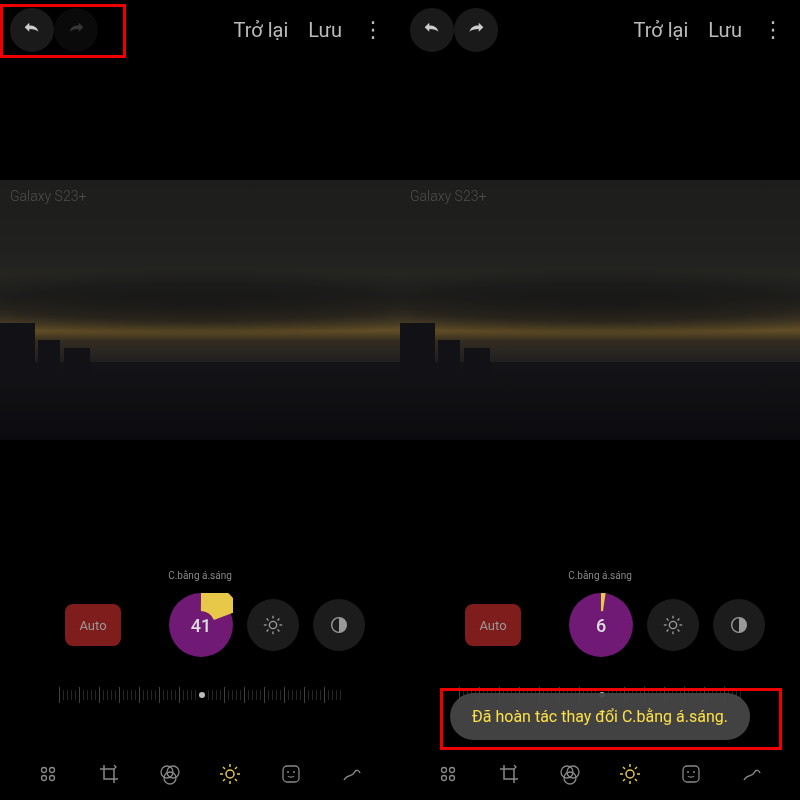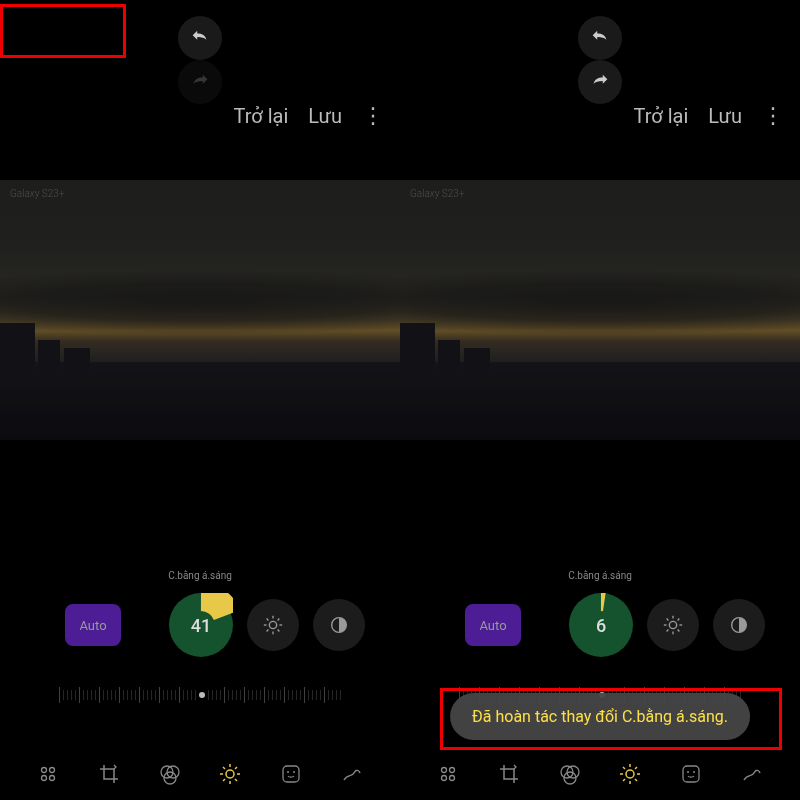--- a/index.html
+++ b/index.html
@@ -20,21 +20,20 @@
     flex-direction: column;
     background: #000;
   }
   .topbar {
     height: 60px;
     display: flex;
     align-items: center;
     padding: 16px 10px;
     gap: 0;
     position: relative;
-    flex-direction: column;
   }
   .circle-btn {
     width: 44px;
     height: 44px;
     border-radius: 50%;
     background: #1a1a1a;
     display: flex;
     align-items: center;
     justify-content: center;
     flex-shrink: 0;
@@ -93,21 +92,21 @@
     bottom: 24%;
     background: #1a1a20;
   }
   .b1 { left: 0; width: 35px; height: 55px; }
   .b2 { left: 38px; width: 22px; height: 38px; }
   .b3 { left: 64px; width: 26px; height: 30px; }
   .wm {
     position: absolute;
     top: 8px; left: 10px;
     color: rgba(180,180,180,0.5);
-    font-size: 10px;
+    font-size: 14px;
     font-weight: 300;
   }
   .dim-overlay {
     position: absolute; inset: 0;
     background: rgba(0,0,0,0.3);
   }
   .adj-label {
     text-align: center;
     color: #888;
     font-size: 10px;
@@ -118,21 +117,21 @@
     display: flex;
     align-items: center;
     justify-content: center;
     gap: 14px;
     padding: 0 12px;
   }
   .auto-btn {
     width: 56px;
     height: 42px;
     border-radius: 8px;
-    background: #4c1d95;
+    background: #7f1d1d;
     color: #999;
     font-size: 13px;
     display: flex;
     align-items: center;
     justify-content: center;
     flex-shrink: 0;
   }
   .spacer-sm { width: 20px; flex-shrink: 0; }
   .adj-circle {
     width: 52px;
@@ -141,21 +140,21 @@
     background: #1c1c1c;
     display: flex;
     align-items: center;
     justify-content: center;
     position: relative;
     flex-shrink: 0;
   }
   .adj-circle.big {
     width: 64px;
     height: 64px;
-    background: #14532d;
+    background: #701a75;
   }
   .adj-circle.big .num {
     color: #ddd;
     font-size: 18px;
     font-weight: 500;
     z-index: 2;
   }
   .arc {
     position: absolute;
     inset: 0;

